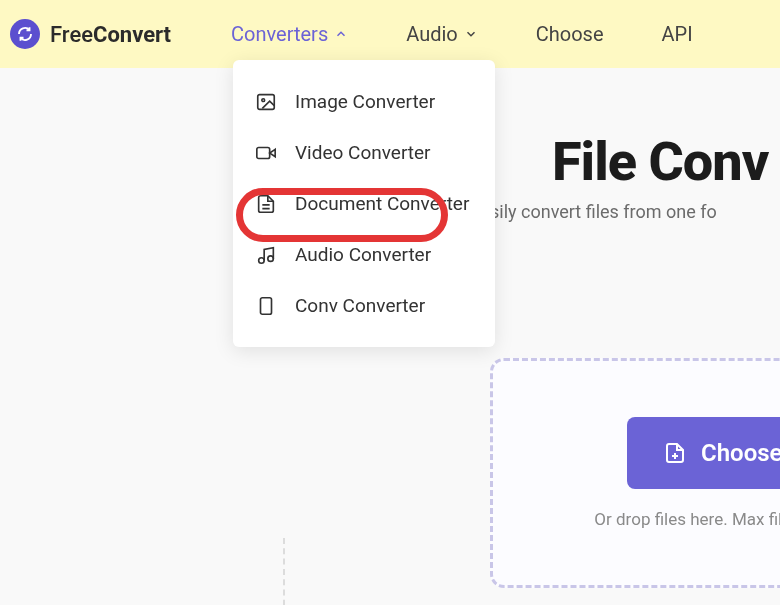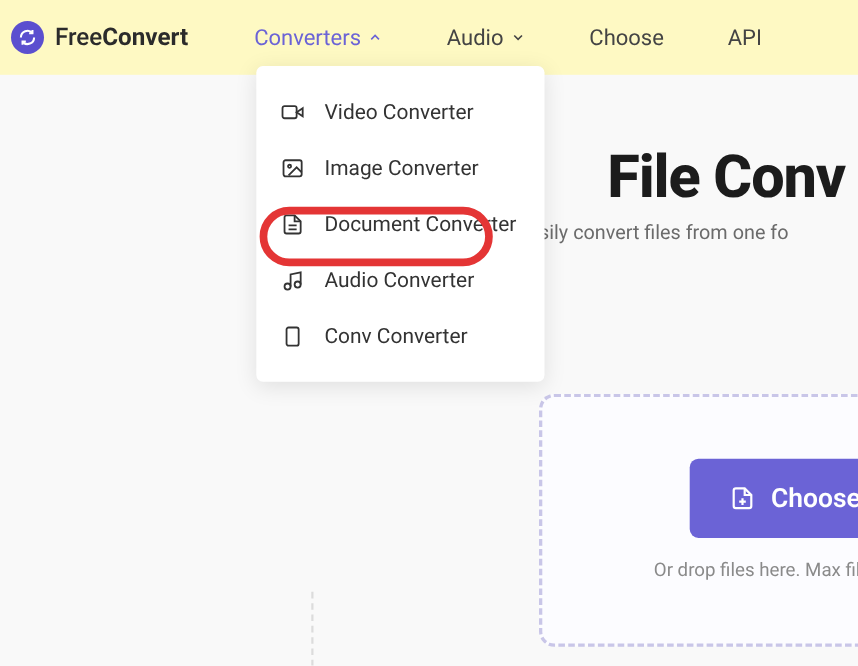--- a/index.html
+++ b/index.html
@@ -195,36 +195,36 @@
   </div>
 </div>
 
 <div class="content">
 
   <div class="dropdown">
 
     <div class="dd-item">
       <span class="icn">
         <svg viewBox="0 0 24 24" fill="none" stroke="#333" stroke-width="1.8">
-            <rect x="2" y="6" width="14" height="12" rx="2"></rect>
-            <path d="M22 8l-6 4 6 4V8z"></path>
-          </svg>
-      </span>
-      <span>Video Converter</span>
-    </div>
-
-    <div class="dd-item">
-      <span class="icn">
-        <svg viewBox="0 0 24 24" fill="none" stroke="#333" stroke-width="1.8">
             <rect x="3" y="4" width="18" height="16" rx="2"></rect>
             <circle cx="9" cy="10" r="1.5"></circle>
             <path d="M21 16l-5-5-8 8"></path>
           </svg>
       </span>
       <span>Image Converter</span>
+    </div>
+
+    <div class="dd-item">
+      <span class="icn">
+        <svg viewBox="0 0 24 24" fill="none" stroke="#333" stroke-width="1.8">
+            <rect x="2" y="6" width="14" height="12" rx="2"></rect>
+            <path d="M22 8l-6 4 6 4V8z"></path>
+          </svg>
+      </span>
+      <span>Video Converter</span>
     </div>
 
     <div class="dd-item">
       <span class="icn">
         <svg viewBox="0 0 24 24" fill="none" stroke="#333" stroke-width="1.8">
             <path d="M14 3H6a2 2 0 0 0-2 2v14a2 2 0 0 0 2 2h12a2 2 0 0 0 2-2V9l-6-6z"></path>
             <path d="M14 3v6h6M8 13h8M8 17h8"></path>
           </svg>
       </span>
       <span>Document Converter</span>

